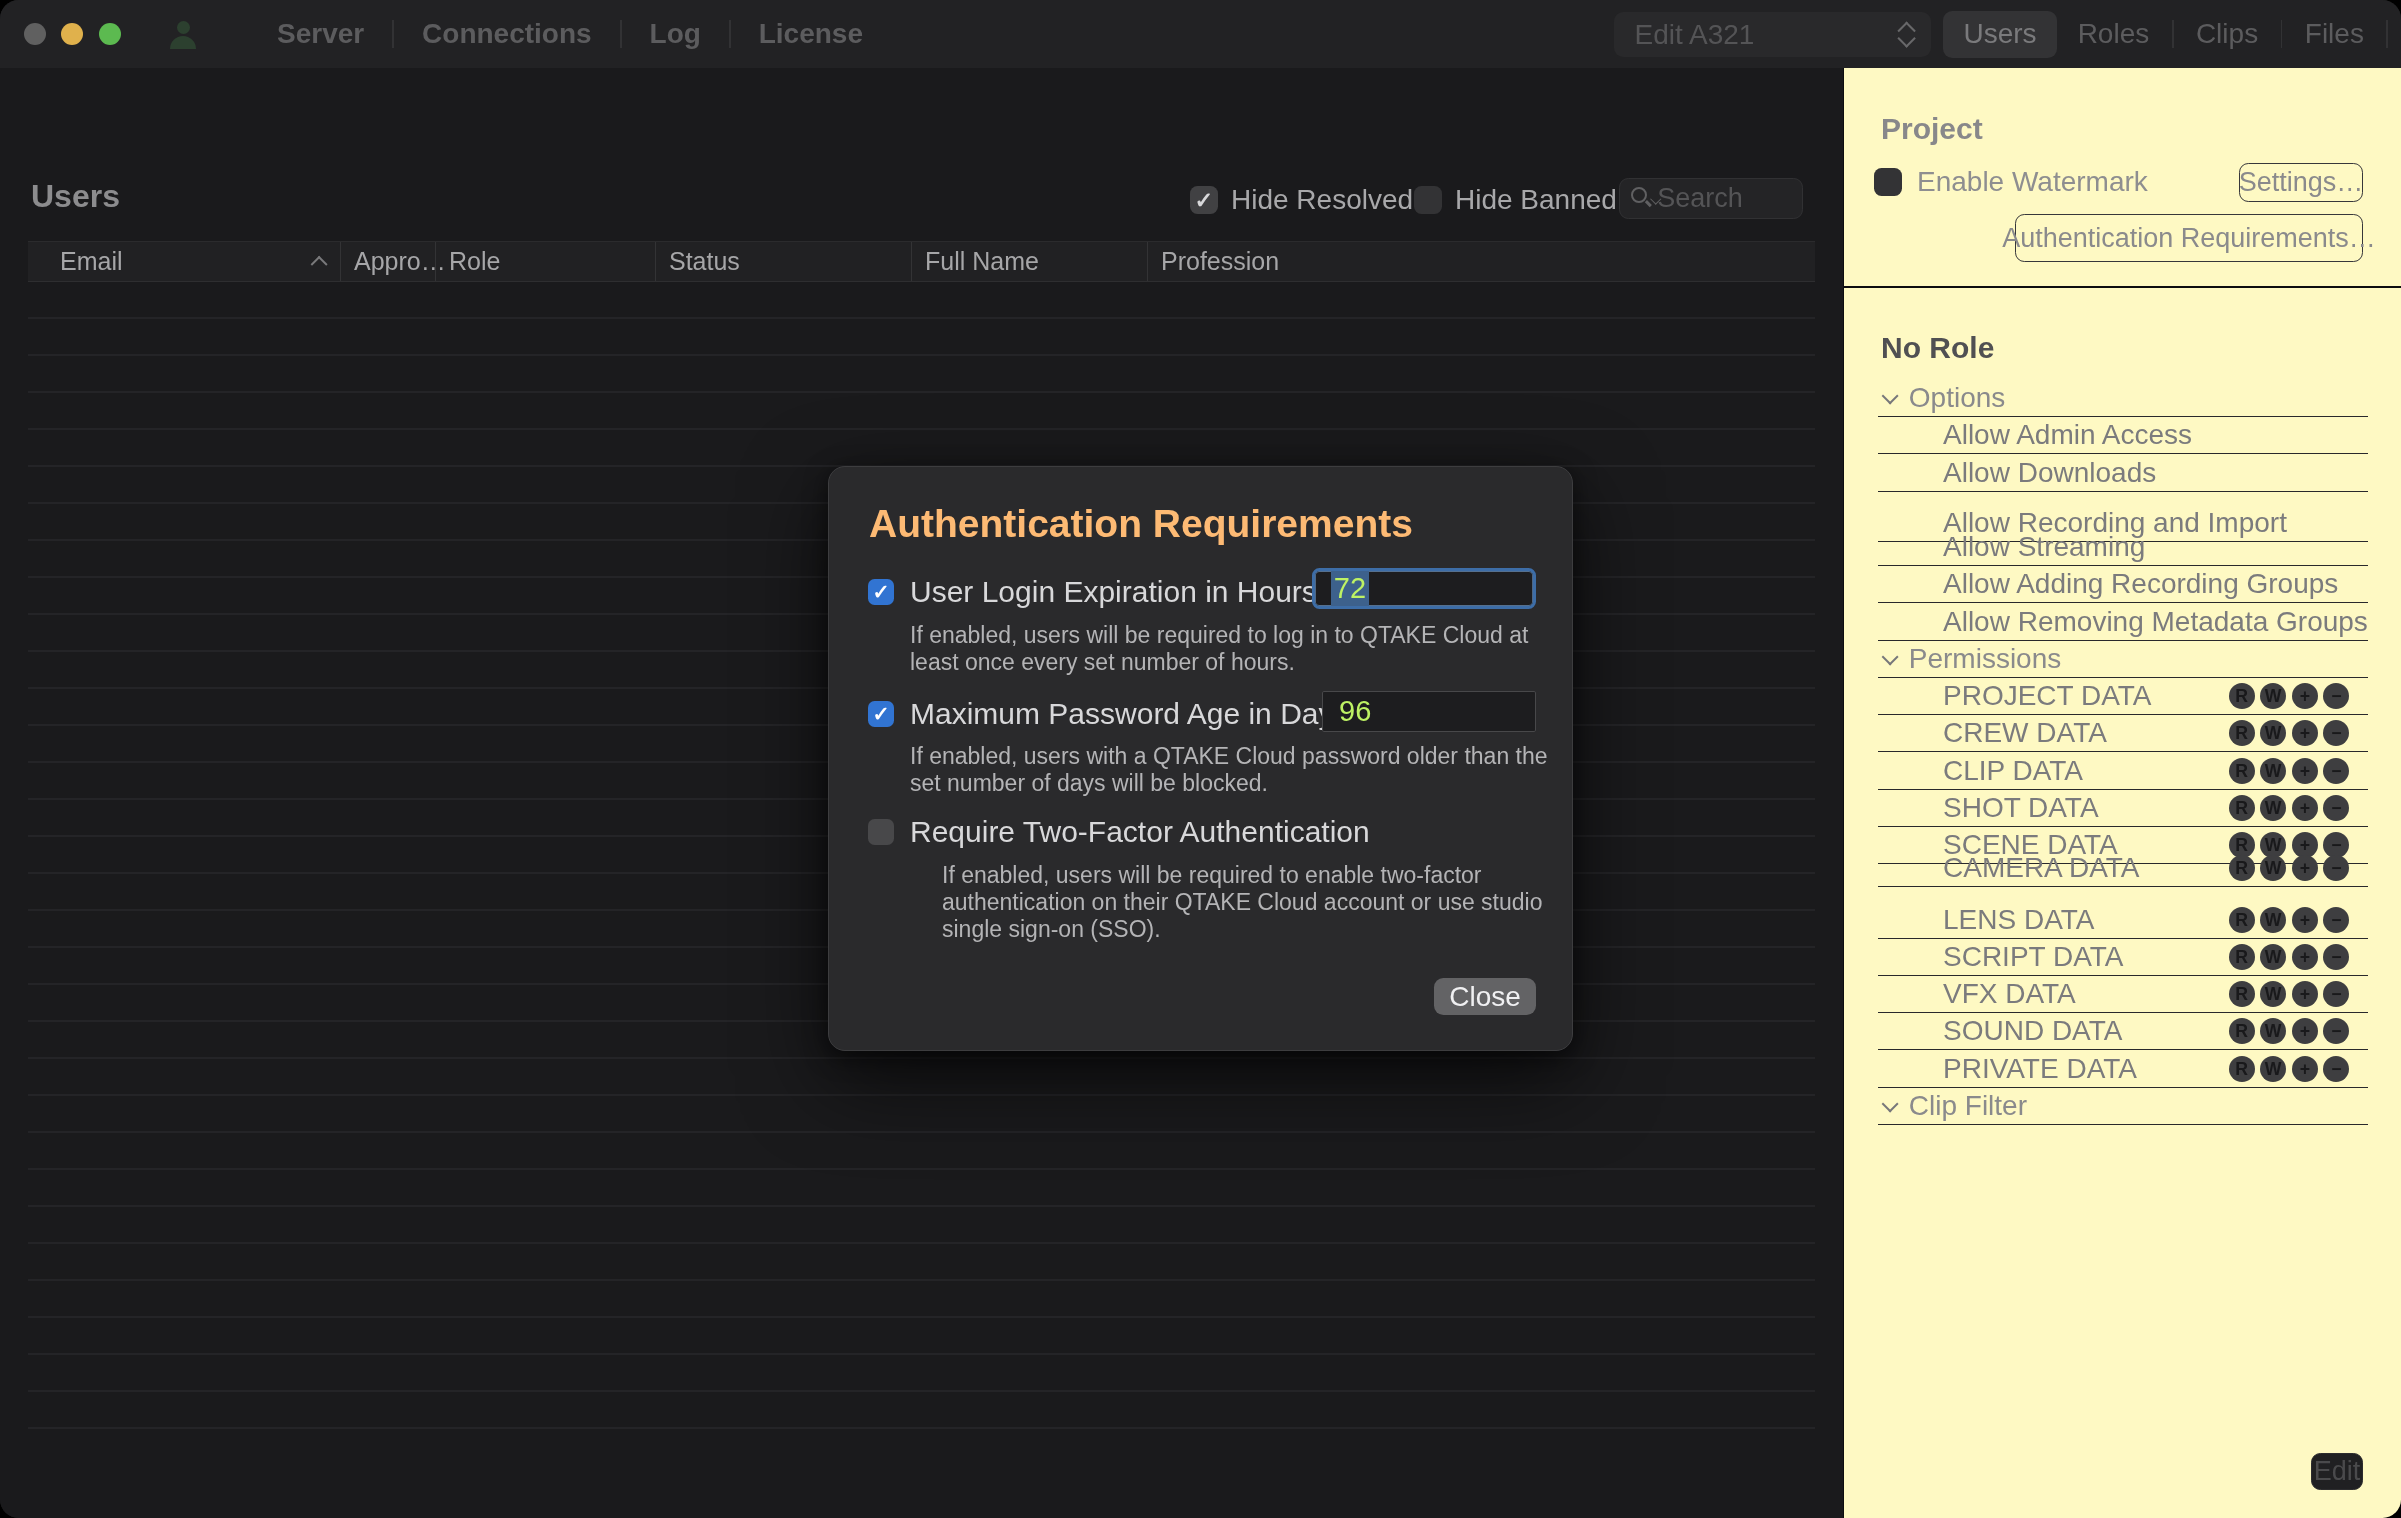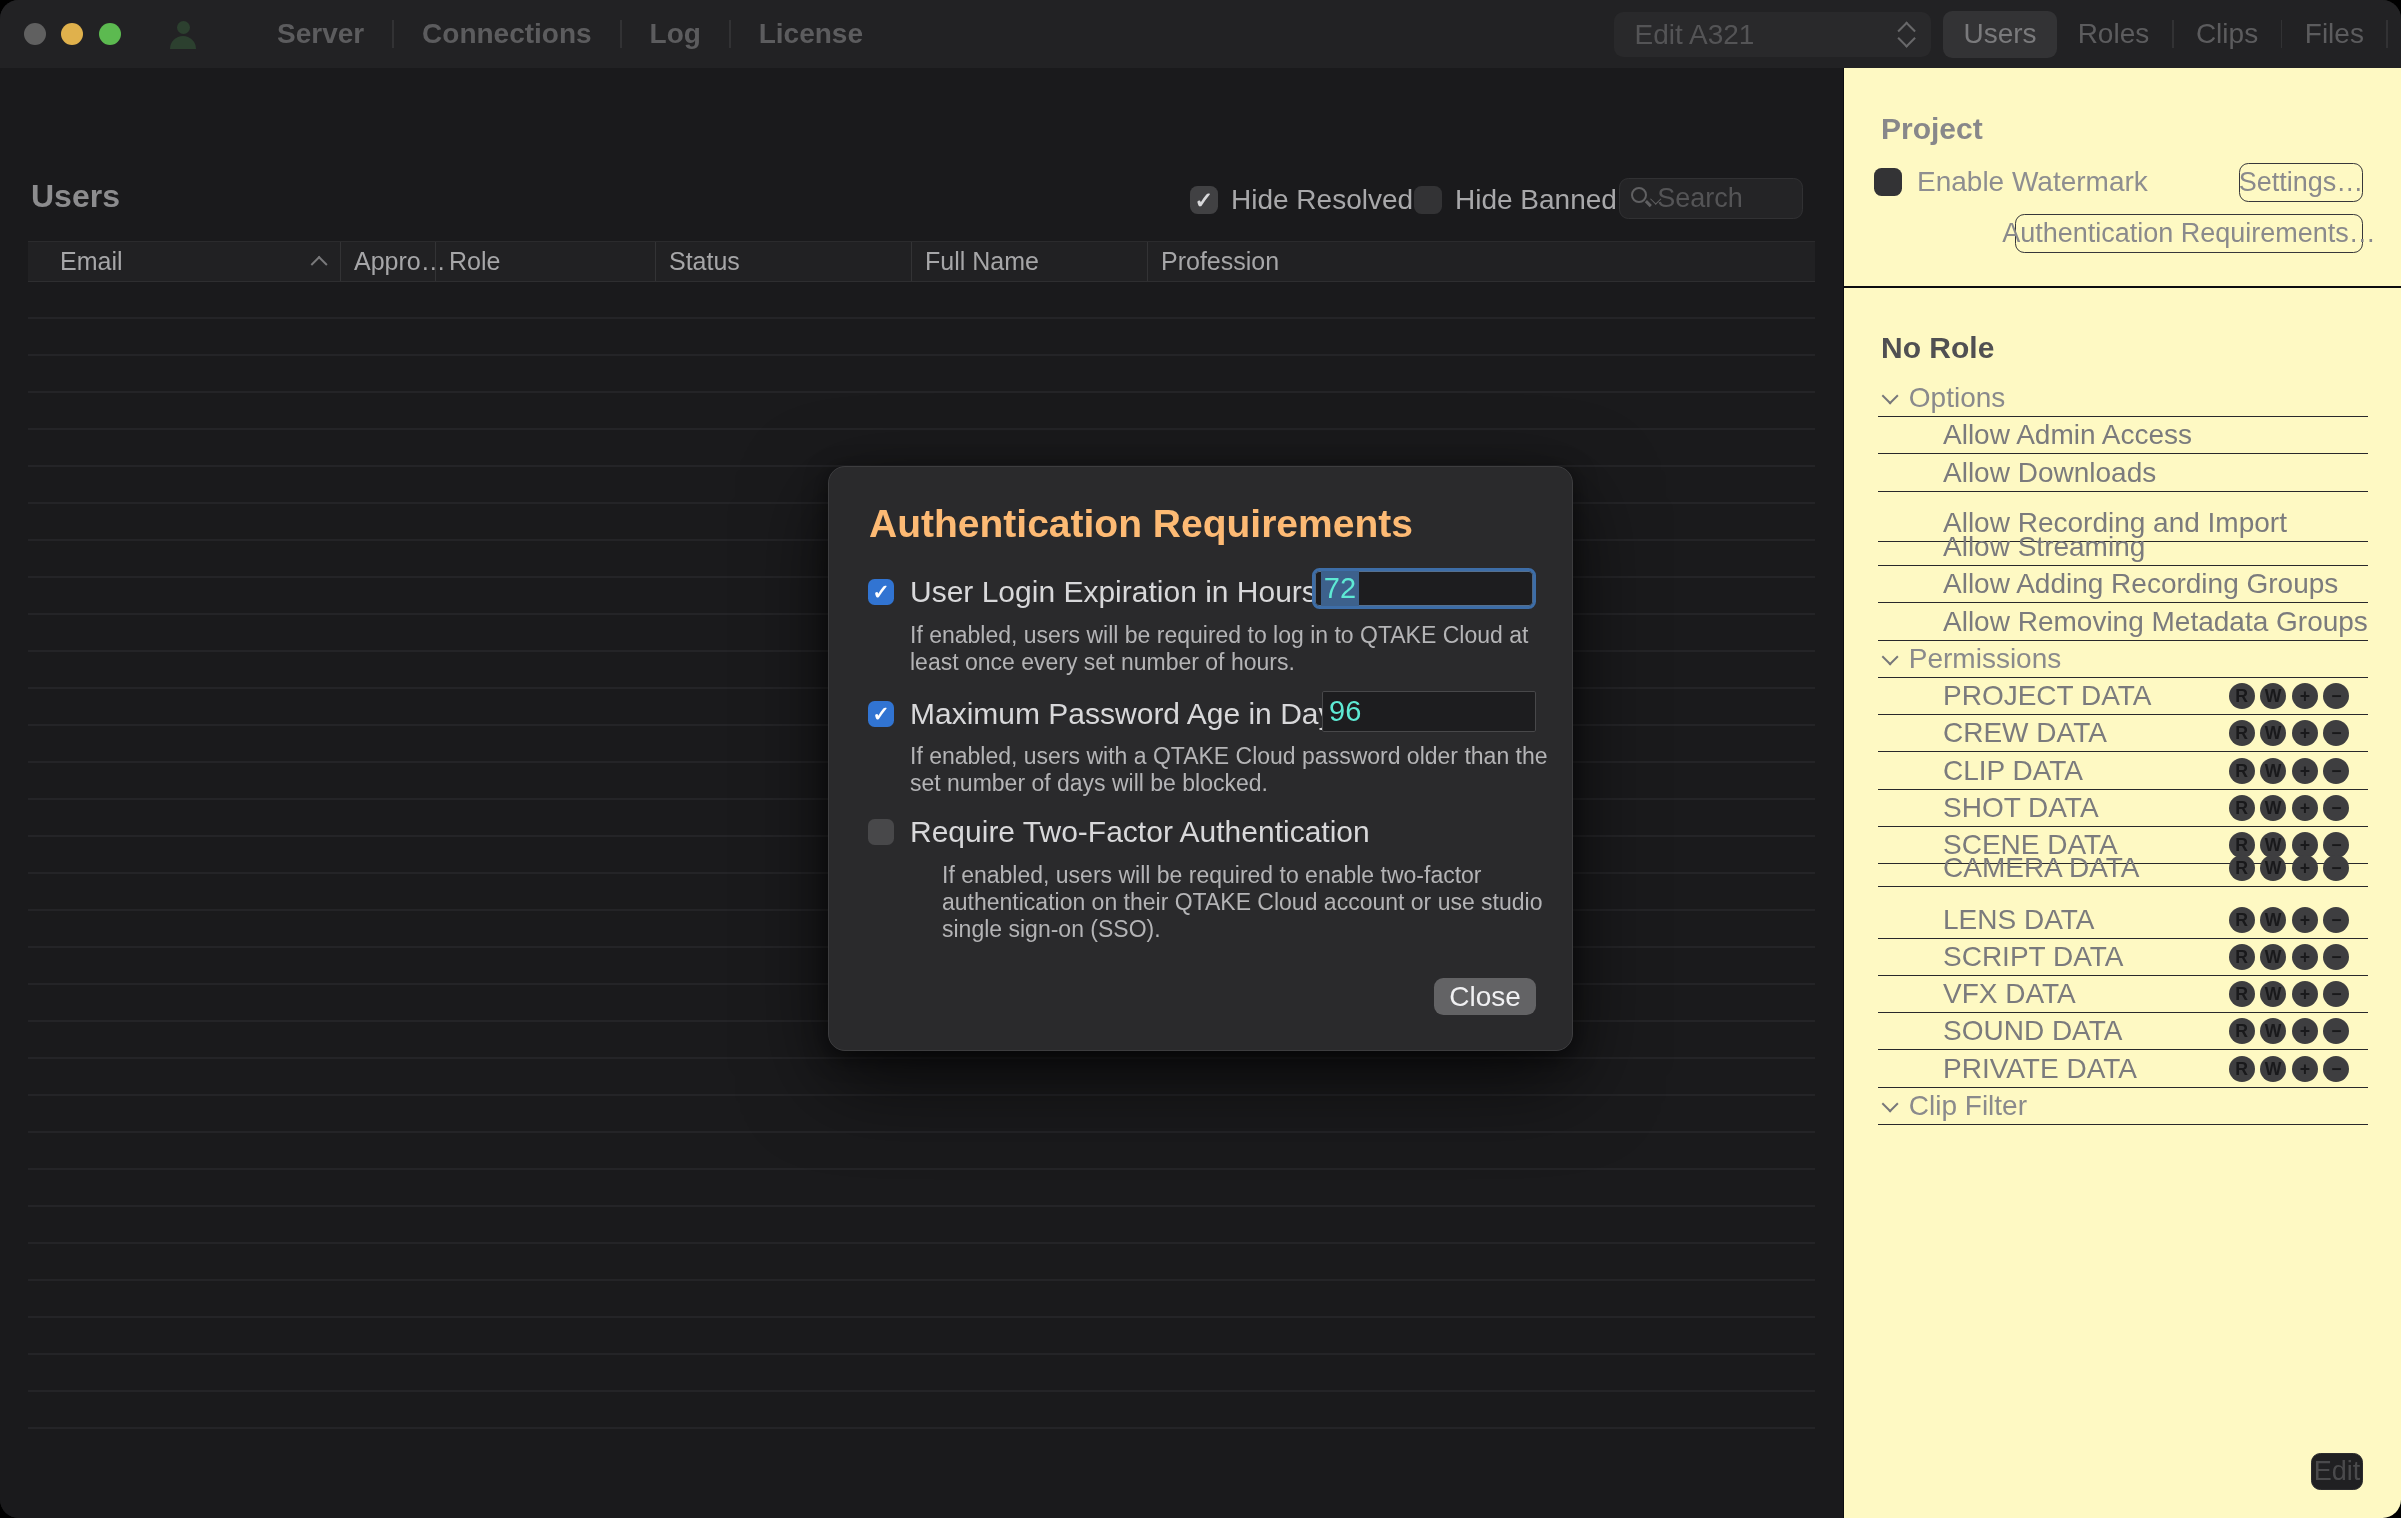--- a/index.html
+++ b/index.html
@@ -58,21 +58,21 @@
   .btn{border:1.9px solid #37373a;border-radius:9.3px;background:transparent;color:#8a8a8c;
     font-size:27px;display:flex;align-items:center;justify-content:center;box-sizing:border-box;
     font-family:"Liberation Sans",sans-serif;white-space:nowrap;}
 
   
   .vdiv{position:absolute;left:1843px;top:68px;bottom:0;width:1.9px;background:#0d0d0f;}
   .sidebar{position:absolute;left:1844px;top:68px;right:0;bottom:0;background:#fef9c3;}
   .sb-title{position:absolute;left:37px;top:44px;font-size:30px;font-weight:bold;color:#88888a;}
   .wm-row{position:absolute;left:30px;top:98px;display:flex;align-items:center;gap:15px;font-size:28px;color:#8e8e90;}
   .b-settings{position:absolute;left:395px;top:95px;width:124px;height:39px;}
-  .b-authreq{position:absolute;left:171px;top:146px;width:348px;height:39px;}
+  .b-authreq{position:absolute;left:171px;top:146px;width:348px;height:48px;}
   .hdiv{position:absolute;left:0;top:218px;right:0;height:1.9px;background:#0d0d0f;}
   .norole{position:absolute;left:37px;top:263px;font-size:30px;font-weight:bold;color:#505052;}
   .sb-row{position:absolute;left:34px;width:490px;height:37px;border-bottom:0.9px solid #29292b;
     display:flex;align-items:center;box-sizing:border-box;font-size:28px;}
   .sb-row.header{color:#8a8a8c;}
   .sb-row.item{color:#7b7b7d;padding-left:65px;}
   .dchev{width:10.2px;height:10.2px;border:solid #77777a;border-width:0 2.8px 2.8px 0;transform:rotate(45deg);margin:-3.7px 13px 0 5.6px;flex:none;}
   .circles{margin-left:auto;display:flex;gap:5.6px;margin-right:18.6px;}
   .pc{width:26px;height:26px;border-radius:50%;background:#3e3e40;color:#19191b;font-size:17.7px;font-weight:bold;
     display:flex;align-items:center;justify-content:center;}
@@ -80,22 +80,22 @@
 
   
   .modal{position:absolute;left:828px;top:466px;width:745px;height:585px;background:#2a2a2c;border:0.9px solid #3d3d3f;
     border-radius:17px;box-sizing:border-box;box-shadow:0 28px 84px rgba(0,0,0,.65), 0 5.6px 22.4px rgba(0,0,0,.5);}
   .m-title{position:absolute;left:40px;top:35px;font-size:39px;font-weight:bold;color:#fdba74;}
   .m-row{position:absolute;left:39px;display:flex;align-items:center;gap:16px;font-size:30px;color:#d8d8da;}
   .m-row .cbm{width:26px;height:26px;border-radius:6.5px;flex:none;}
   .cbm.on{background:#3174d2;color:#fff;font-size:20.5px;font-weight:bold;display:flex;align-items:center;justify-content:center;}
   .cbm.off{background:#48484a;}
   .m-help{position:absolute;left:81px;width:652px;font-size:23px;line-height:27px;color:#b4b4b6;}
-  .m-input{position:absolute;height:41px;background:#1d1d1f;color:#5eead4;font-size:29px;display:flex;align-items:center;
-    box-sizing:border-box;padding-left:6px;}
+  .m-input{position:absolute;height:41px;background:#1d1d1f;color:#bef264;font-size:29px;display:flex;align-items:center;
+    box-sizing:border-box;padding-left:16px;}
   .m-input.focus{left:483px;top:101px;width:224px;border:3.7px solid #3d6da7;border-radius:7.5px;box-shadow:inset 0 0 0 0.9px #55708f;}
   .m-input.plain{left:493px;top:224px;width:214px;border:0.9px solid #48484a;border-radius:1.9px;}
   .selhl{background:#3d618c;padding:0.9px 2.8px;}
   .b-close{position:absolute;left:605px;top:511px;width:102px;height:37px;background:#636365;border:none;
     border-radius:9.3px;color:#f0f0f2;font-size:28px;}
 </style>
 </head>
 <body>
 
 <div class="window">

